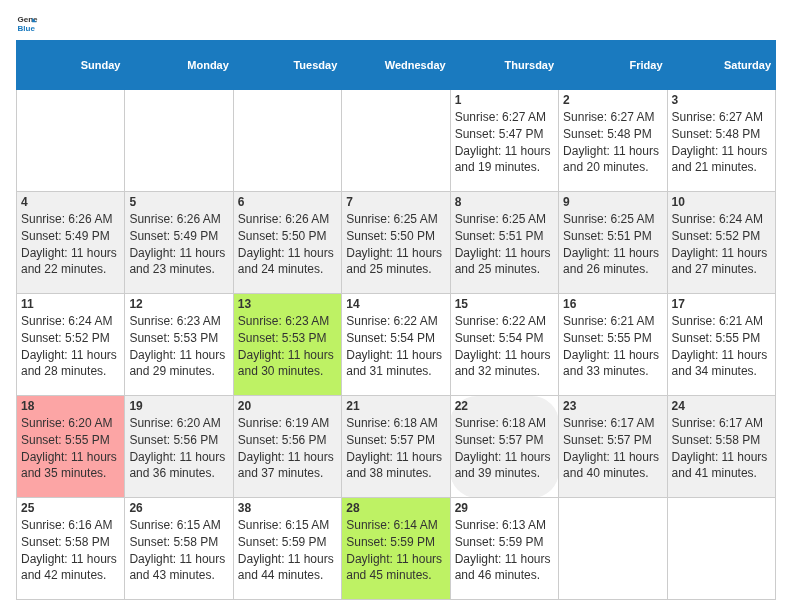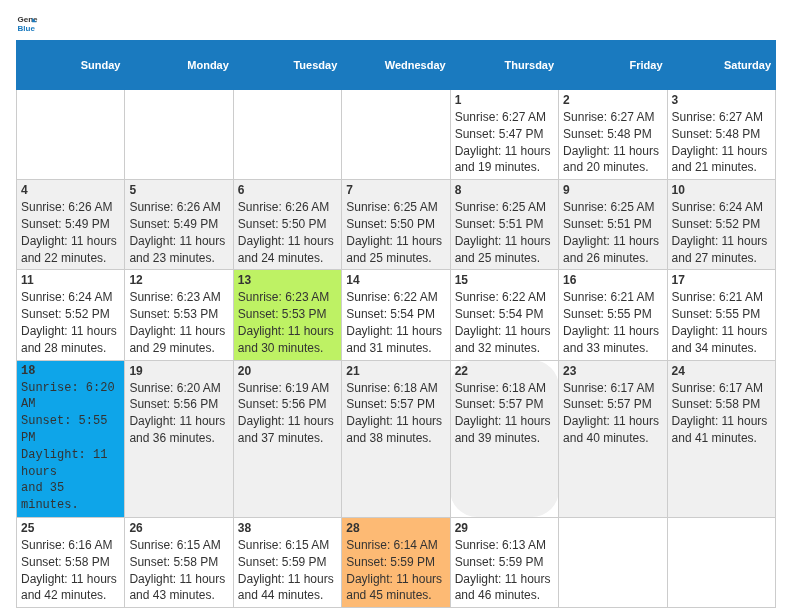--- a/index.html
+++ b/index.html
@@ -194,21 +194,21 @@
           <td style="background: rgb(255, 255, 255);">
             <span class="day-num">16</span>
             <div class="day-info">Sunrise: 6:21 AM<br>Sunset: 5:55 PM<br>Daylight: 11 hours<br>and 33 minutes.</div>
           </td>
           <td style="background: rgb(255, 255, 255);">
             <span class="day-num">17</span>
             <div class="day-info">Sunrise: 6:21 AM<br>Sunset: 5:55 PM<br>Daylight: 11 hours<br>and 34 minutes.</div>
           </td>
         </tr>
         <tr>
-          <td style="background: #0ea5e9; font-family: Liberation Mono, monospace;">
+          <td style="background: #fca5a5;">
             <span class="day-num">18</span>
             <div class="day-info">Sunrise: 6:20 AM<br>Sunset: 5:55 PM<br>Daylight: 11 hours<br>and 35 minutes.</div>
           </td>
           <td style="background: rgb(240, 240, 240);">
             <span class="day-num">19</span>
             <div class="day-info">Sunrise: 6:20 AM<br>Sunset: 5:56 PM<br>Daylight: 11 hours<br>and 36 minutes.</div>
           </td>
           <td style="background: rgb(240, 240, 240);">
             <span class="day-num">20</span>
             <div class="day-info">Sunrise: 6:19 AM<br>Sunset: 5:56 PM<br>Daylight: 11 hours<br>and 37 minutes.</div>
@@ -236,21 +236,21 @@
             <div class="day-info">Sunrise: 6:16 AM<br>Sunset: 5:58 PM<br>Daylight: 11 hours<br>and 42 minutes.</div>
           </td>
           <td style="background: rgb(255, 255, 255);">
             <span class="day-num">26</span>
             <div class="day-info">Sunrise: 6:15 AM<br>Sunset: 5:58 PM<br>Daylight: 11 hours<br>and 43 minutes.</div>
           </td>
           <td style="background: rgb(255, 255, 255);">
             <span class="day-num">38</span>
             <div class="day-info">Sunrise: 6:15 AM<br>Sunset: 5:59 PM<br>Daylight: 11 hours<br>and 44 minutes.</div>
           </td>
-          <td style="background: #fdba74; margin-top: 8px;">
+          <td style="background: #bef264; margin-top: 8px;">
             <span class="day-num">28</span>
             <div class="day-info">Sunrise: 6:14 AM<br>Sunset: 5:59 PM<br>Daylight: 11 hours<br>and 45 minutes.</div>
           </td>
           <td style="background: rgb(255, 255, 255); border-radius: 23px;">
             <span class="day-num">29</span>
             <div class="day-info">Sunrise: 6:13 AM<br>Sunset: 5:59 PM<br>Daylight: 11 hours<br>and 46 minutes.</div>
           </td>
           <td class="empty-cell"></td>
           <td class="empty-cell"></td>
         </tr>

